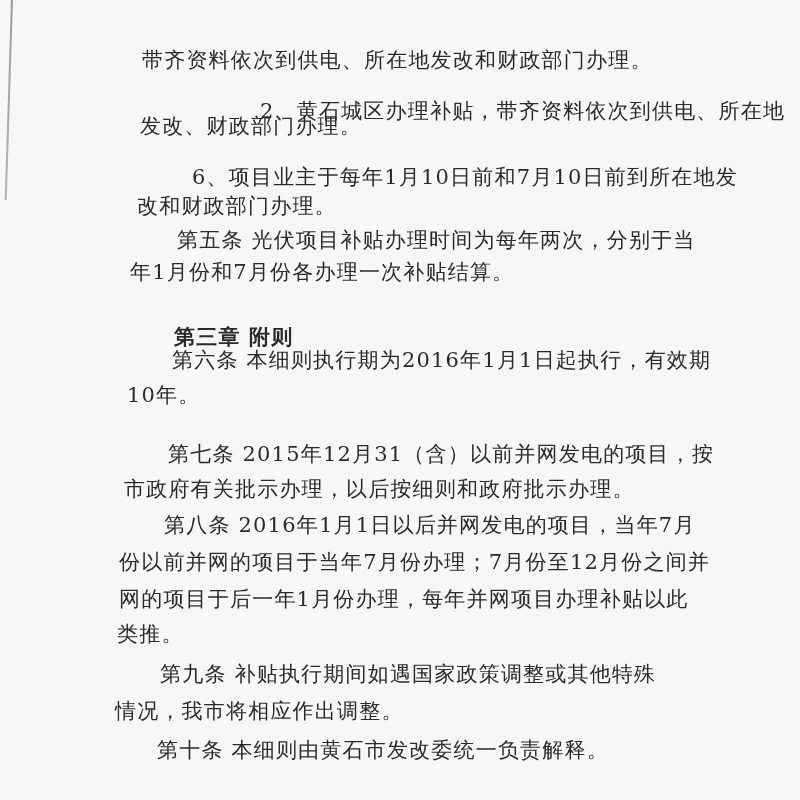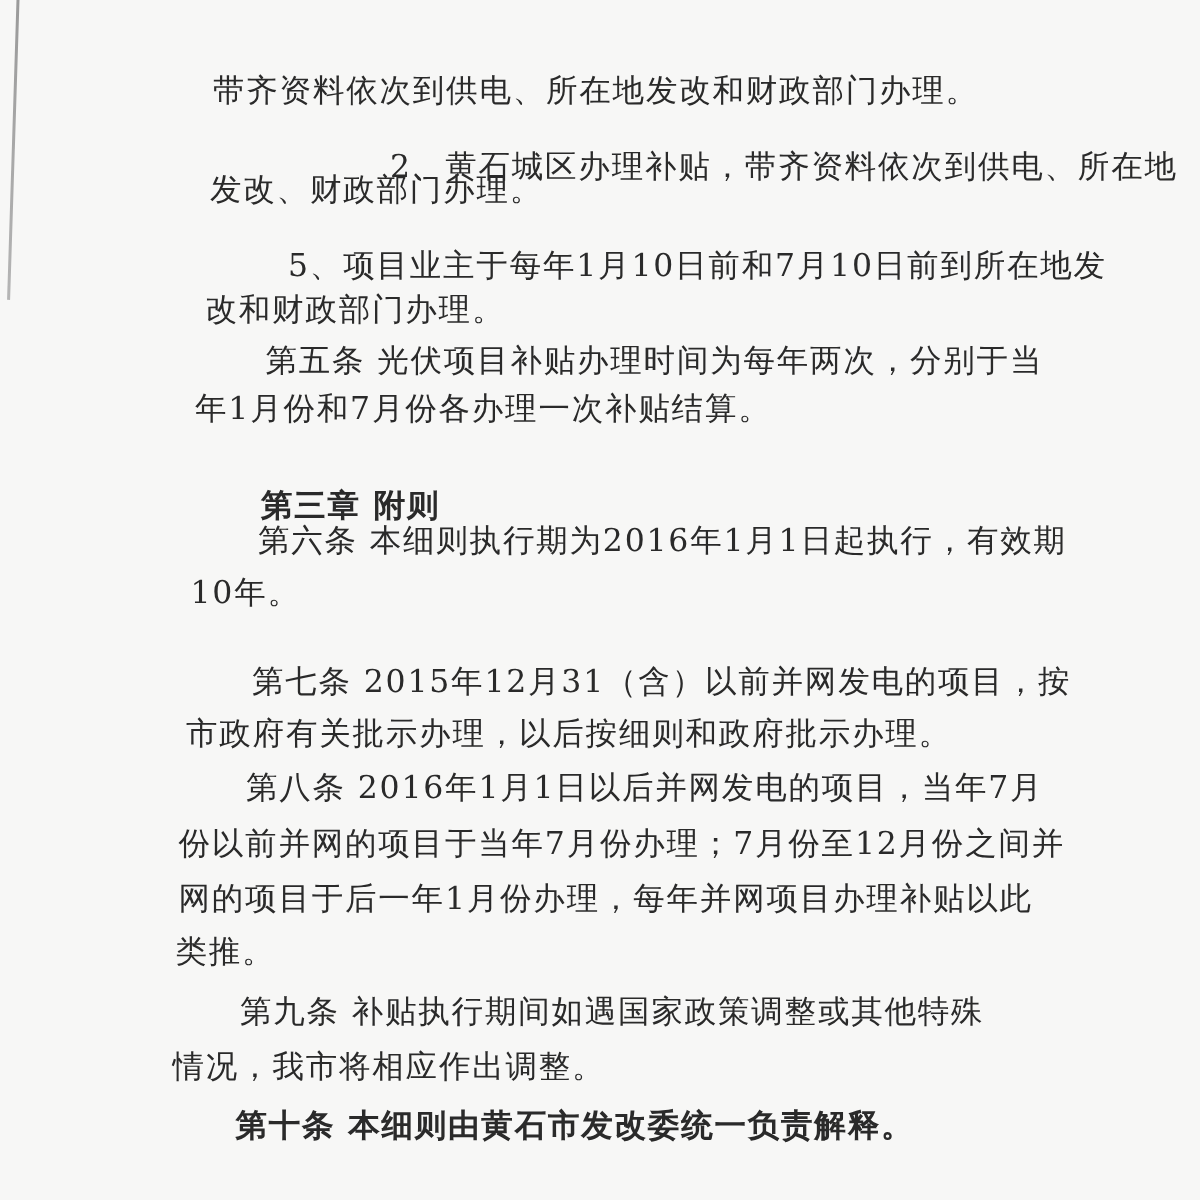--- a/index.html
+++ b/index.html
@@ -23,29 +23,29 @@
 </style>
 </head>
 <body>
 
 <div class="page-edge"></div>
 
 <div>
   <div class="line" style="left:142px;top:46px;">带齐资料依次到供电、所在地发改和财政部门办理。</div>
   <div class="line" style="left:212px;top:97px;margin-left:48px;">2、黄石城区办理补贴，带齐资料依次到供电、所在地</div>
   <div class="line" style="left:140px;top:112px;">发改、财政部门办理。</div>
-  <div class="line" style="left:192px;top:163px;">5、项目业主于每年1月10日前和7月10日前到所在地发</div>
+  <div class="line" style="left:192px;top:163px;">6、项目业主于每年1月10日前和7月10日前到所在地发</div>
   <div class="line" style="left:137px;top:192px;">改和财政部门办理。</div>
   <div class="line" style="left:177px;top:226px;">第五条 光伏项目补贴办理时间为每年两次，分别于当</div>
   <div class="line" style="left:130px;top:258px;">年1月份和7月份各办理一次补贴结算。</div>
   <div class="line bold" style="left:174px;top:310px;margin-top:13px;">第三章   附则</div>
   <div class="line" style="left:172px;top:346px;">第六条   本细则执行期为2016年1月1日起执行，有效期</div>
   <div class="line" style="left:127px;top:381px;">10年。</div>
   <div class="line" style="left:168px;top:440px;">第七条   2015年12月31（含）以前并网发电的项目，按</div>
   <div class="line" style="left:124px;top:475px;">市政府有关批示办理，以后按细则和政府批示办理。</div>
   <div class="line" style="left:164px;top:511px;">第八条   2016年1月1日以后并网发电的项目，当年7月</div>
   <div class="line" style="left:119px;top:548px;">份以前并网的项目于当年7月份办理；7月份至12月份之间并</div>
   <div class="line" style="left:119px;top:585px;">网的项目于后一年1月份办理，每年并网项目办理补贴以此</div>
   <div class="line" style="left:117px;top:620px;">类推。</div>
   <div class="line" style="left:160px;top:660px;">第九条   补贴执行期间如遇国家政策调整或其他特殊</div>
   <div class="line" style="left:115px;top:697px;text-align:right;">情况，我市将相应作出调整。</div>
-  <div class="line" style="left:157px;top:736px;font-weight:bold;">第十条   本细则由黄石市发改委统一负责解释。</div>
+  <div class="line" style="left:157px;top:736px;">第十条   本细则由黄石市发改委统一负责解释。</div>
 </div>
 
 </body></html>

